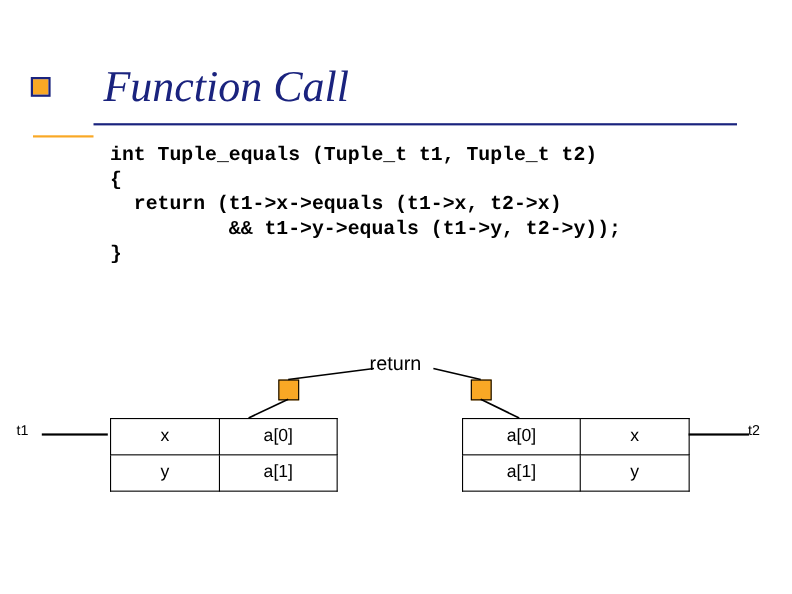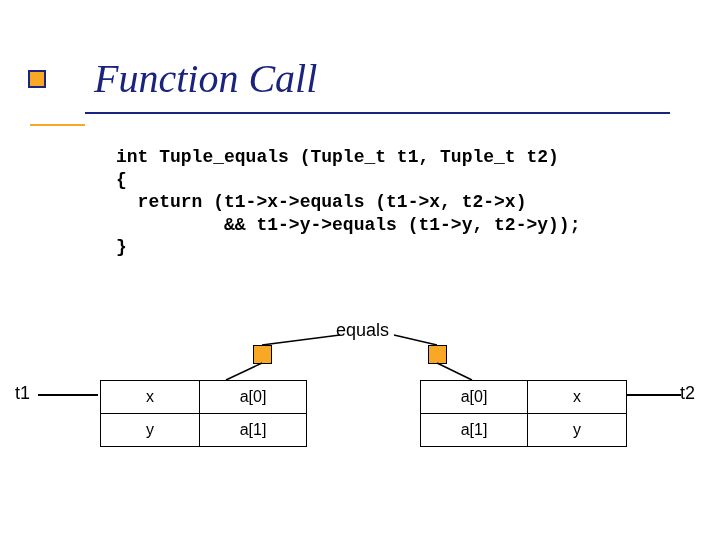--- a/index.html
+++ b/index.html
@@ -3,32 +3,32 @@
 <meta charset="utf-8">
 <style>
 html,body{margin:0;padding:0;width:720px;height:540px;background:#fff;font-family:Arial,Helvetica,sans-serif;color:#000}
 .slide{position:relative;width:720px;height:540px}
 .title-row{position:absolute;left:30px;top:55px;display:flex;align-items:center}
 .bullet-sq{width:14px;height:14px;background:#f9a825;outline:2px solid #1a237e;margin-right:50px}
 .title{font-size:40px;color:#1a237e;font-style:italic;font-weight:400;font-family:"Times New Roman",Times,serif}
 .underline{position:absolute;left:30px;top:112px;width:640px;height:2px}
 .underline .seg1{display:inline-block;width:55px;height:2px;background:#f9a825}
 .underline .seg2{display:inline-block;width:585px;height:2px;background:#1a237e;vertical-align:top}
-pre.code{position:absolute;left:100px;top:130px;font-family:"Courier New",Courier,monospace;font-size:18px;font-weight:bold;line-height:1.25;white-space:pre;margin:16px}
+pre.code{position:absolute;left:100px;top:130px;font-family:"Courier New",Courier,monospace;font-size:18px;font-weight:bold;line-height:1.25;white-space:pre;margin:0}
 .equals-label{position:absolute;left:336px;top:320px;font-size:18px}
 .obj-box{position:absolute;width:17px;height:17px;background:#f9a825;border:1px solid #000}
 .obj1{left:253px;top:345px}
 .obj2{left:428px;top:345px}
 .table{position:absolute;border-collapse:collapse}
 .table td{border:1px solid #000;padding:7px 0;text-align:center;font-size:16px}
 .fld{width:98px}
 .val{width:106px}
 .t1{left:100px;top:380px}
 .t2{left:420px;top:380px}
-.ptr-label{position:absolute;font-size:18px}
+.ptr-label{position:absolute;font-size:13px}
 .l-t1{left:15px;top:383px}
 .l-t2{left:680px;top:383px}
 .ptr-line{position:absolute;height:2px;background:#000}
 .pl1{left:38px;top:394px;width:60px}
 .pl2{left:626px;top:394px;width:55px}
 svg.lines{position:absolute;left:0;top:0;width:720px;height:540px;pointer-events:none}
 </style>
 </head>
 <body>
 
@@ -40,21 +40,21 @@
   <div class="underline">
     <span class="seg1"></span><span class="seg2"></span>
   </div>
 
   <pre class="code">int Tuple_equals (Tuple_t t1, Tuple_t t2)
 {
   return (t1-&gt;x-&gt;equals (t1-&gt;x, t2-&gt;x)
           &amp;&amp; t1-&gt;y-&gt;equals (t1-&gt;y, t2-&gt;y));
 }</pre>
 
-  <div class="equals-label">equals</div>
+  <div class="equals-label">return</div>
 
   <div class="obj-box obj1"></div>
   <div class="obj-box obj2"></div>
 
   <svg class="lines">
     <line x1="262" y1="345" x2="340" y2="335" stroke="#000" stroke-width="1.5"></line>
     <line x1="437" y1="345" x2="394" y2="335" stroke="#000" stroke-width="1.5"></line>
     <line x1="262" y1="363" x2="226" y2="380" stroke="#000" stroke-width="1.5"></line>
     <line x1="437" y1="363" x2="472" y2="380" stroke="#000" stroke-width="1.5"></line>
   </svg>

